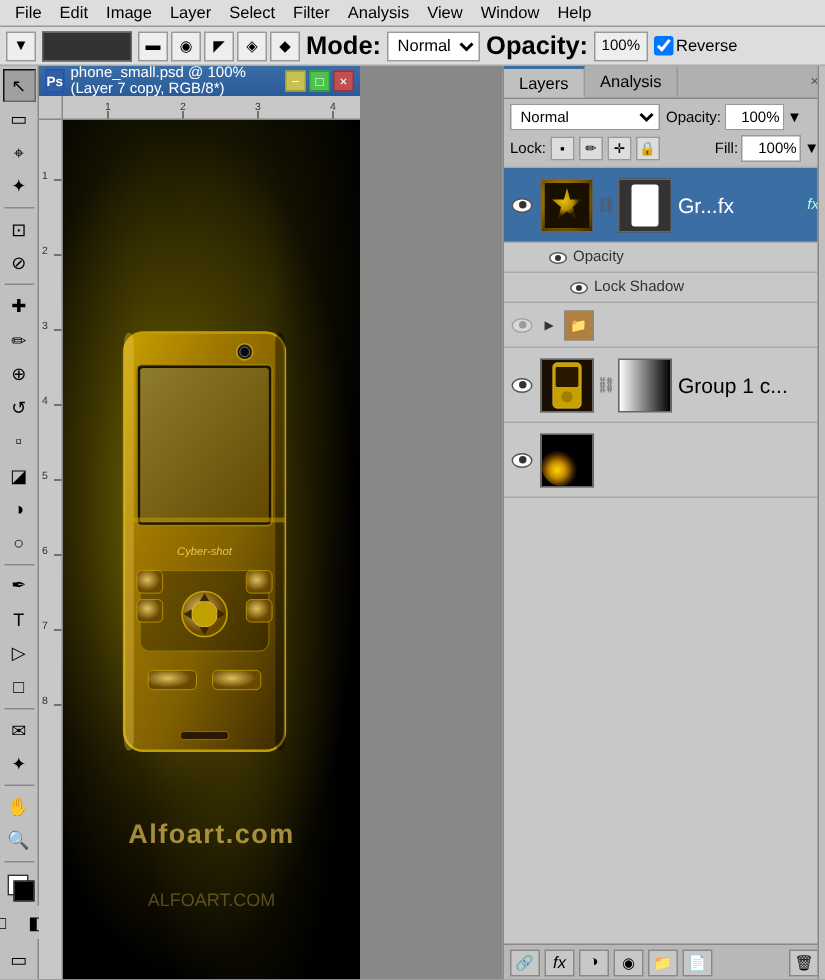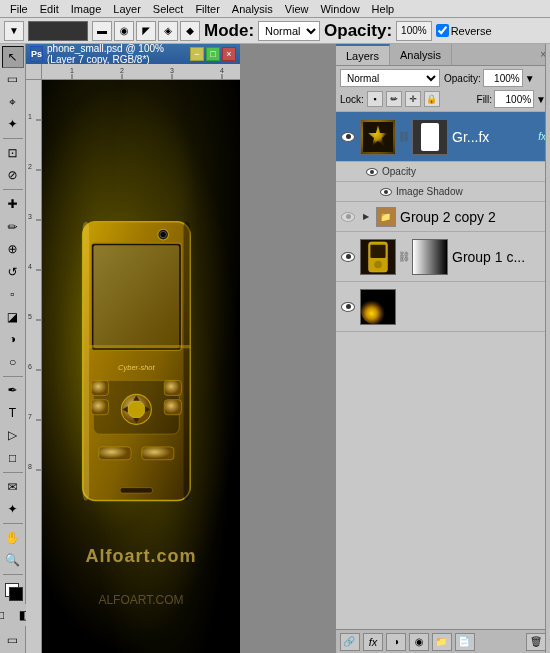--- a/index.html
+++ b/index.html
@@ -788,32 +788,29 @@
           <span class="fx-badge">fx</span>
         </div>
 
         <div class="effects-item">
           <div class="eye-icon-sm"></div>
           <span>Opacity</span>
         </div>
 
         <div class="effects-item" style="padding-left:44px;">
           <div class="eye-icon-sm"></div>
-          <span>Image Shadow</span>
+          <span>Lock Shadow</span>
         </div>
 
         <div class="layer-item" style="height:30px;">
           <div class="layer-vis" style="opacity:0.3;">
             <div class="eye-icon"></div>
           </div>
           <div class="group-arrow">▶</div>
           <div style="width:20px;height:20px;background:#b08040;border:1px solid #888;display:flex;align-items:center;justify-content:center;font-size:9px;">📁</div>
-          <div class="layer-info">
-            <span class="layer-name">Group 2 copy 2</span>
-          </div>
         </div>
 
         <div class="layer-item">
           <div class="layer-vis">
             <div class="eye-icon"></div>
           </div>
 
           <div class="layer-thumbnail" style="overflow:hidden;">
             <svg width="36" height="36" viewBox="0 0 36 36">
               <rect width="36" height="36" fill="#1a0f00"></rect>

